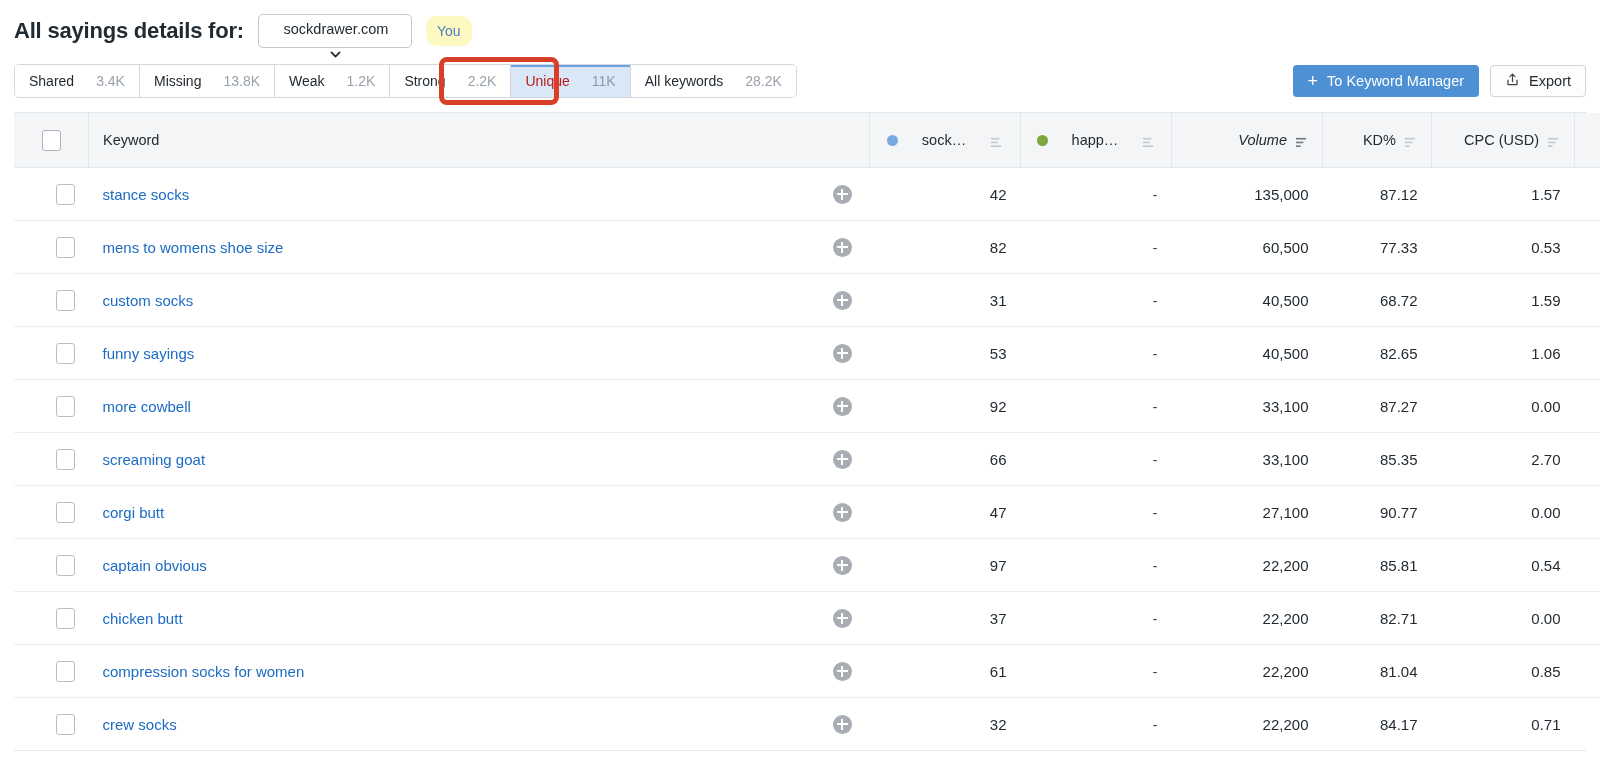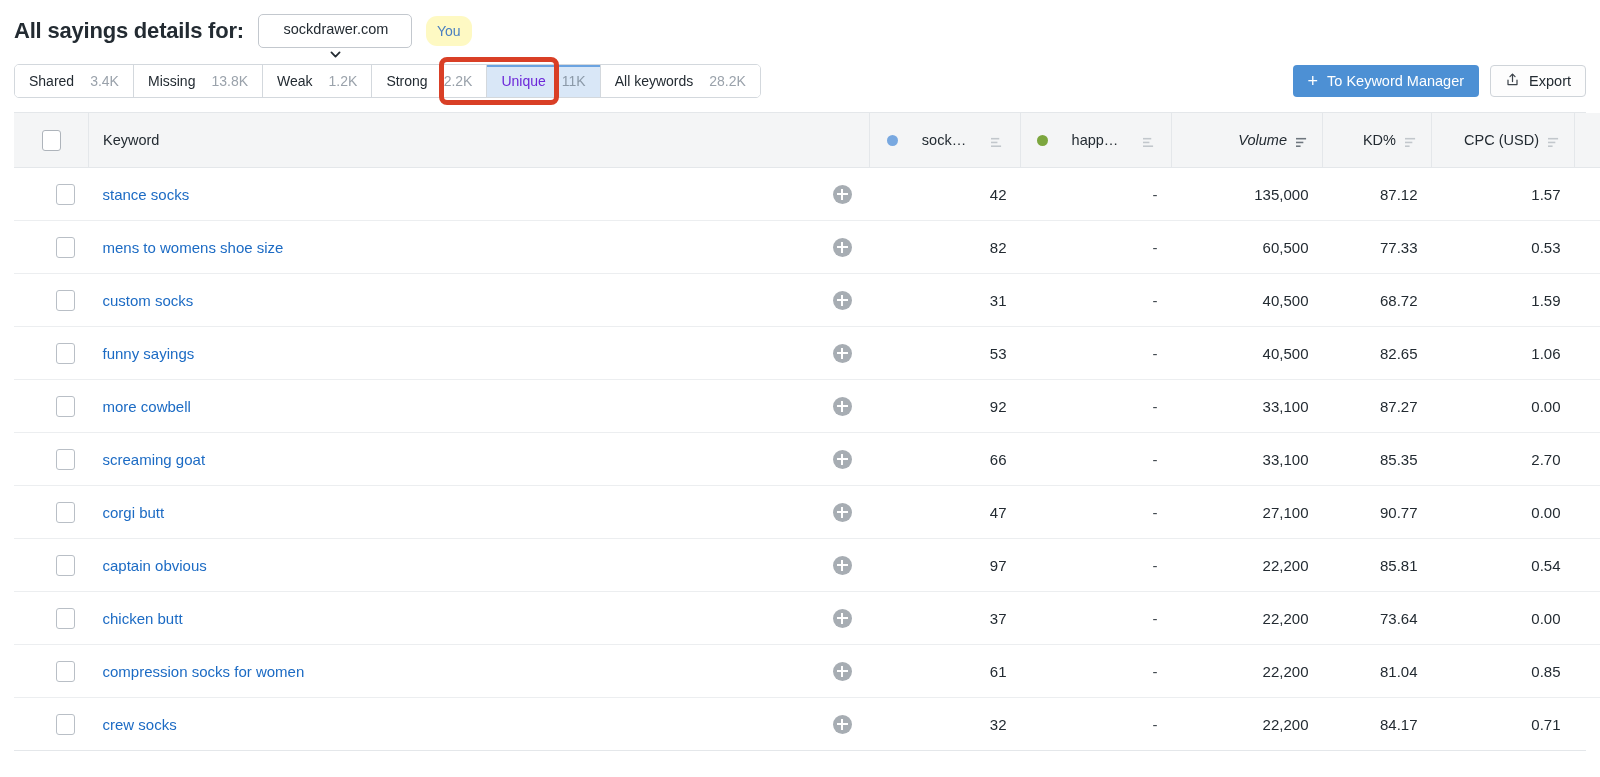--- a/index.html
+++ b/index.html
@@ -75,36 +75,36 @@
     display: flex;
     border: 1px solid #d3d8dd;
     border-radius: 5px;
     overflow: hidden;
     background: #fff;
     height: 32px;
   }
   .tab {
     display: flex;
     align-items: center;
-    gap: 16px;
+    gap: 22px;
     padding: 0 14px;
     border-right: 1px solid #d3d8dd;
     font-size: 14px;
     color: #232b32;
     cursor: pointer;
     background: #fff;
     position: relative;
   }
   .tab:last-child { border-right: none; }
   .tab .tab-count { color: #9aa2ab; font-size: 14px; }
   .tab.active {
     background: #d9e7f7;
     box-shadow: inset 0 2px 0 0 #6ba3e0;
   }
-  .tab.active .tab-label { color: #6d28d9; }
+  .tab.active .tab-label { color: #b91c1c; }
   .tab.active .tab-count { color: #8b99a8; }
 
   .actions { display: flex; align-items: center; gap: 11px; }
   .btn-primary {
     display: flex;
     align-items: center;
     gap: 9px;
     background: #4d90d4;
     color: #fff;
     border: none;
@@ -525,21 +525,21 @@
             <td class="col-check"><span class="cbox"></span></td>
             <td class="col-keyword">
               <div class="kw-cell">
                 <a class="kw-link">chicken butt</a>
                 <span class="add-circle"></span>
               </div>
             </td>
             <td class="cell-sock">37</td>
             <td><span class="dash">-</span></td>
             <td>22,200</td>
-            <td>73.64</td>
+            <td>82.71</td>
             <td>0.00</td>
             <td>0.02</td>
           </tr>
           <tr>
             <td class="col-check"><span class="cbox"></span></td>
             <td class="col-keyword">
               <div class="kw-cell">
                 <a class="kw-link">compression socks for women</a>
                 <span class="add-circle"></span>
               </div>

